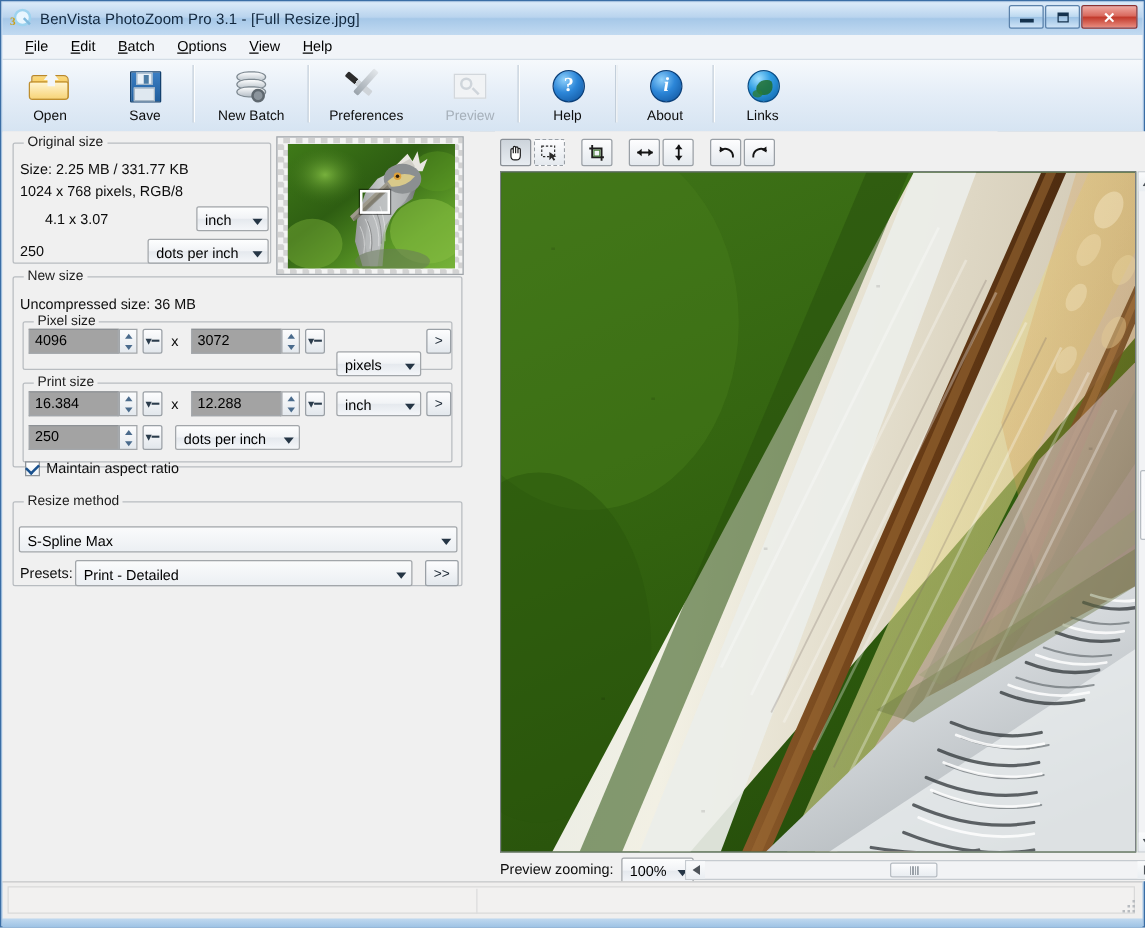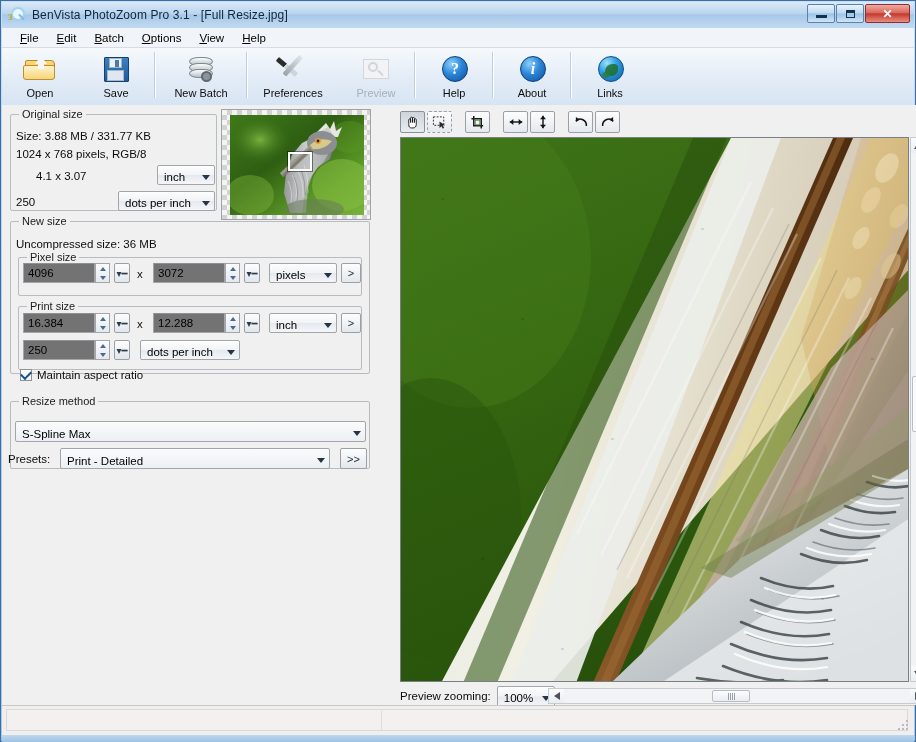--- a/index.html
+++ b/index.html
@@ -96,21 +96,21 @@
       border-radius:60% 30% 50% 40%;opacity:.85;}
   .globe .land2{position:absolute;left:3px;top:15px;width:8px;height:6px;background:#2a7c38;border-radius:50%;opacity:.8;}
   
   .client{position:absolute;left:1px;top:104px;width:796px;height:600px;background:#f0f0f0;}
   .leftpane{position:absolute;left:0;top:0;width:374px;height:600px;background:#f0f0f0;}
   
   .grp{position:absolute;border:1px solid #b8bcc0;border-radius:2px;box-sizing:border-box;background:transparent;}
   .grp-title{position:absolute;top:-7px;left:8px;background:#f0f0f0;padding:0 3px;font-size:11px;color:#1b1b1b;}
   .txt{font-size:11.5px;color:#0c0c0c;}
   
-  .inp{background:#737373;border:1px solid #a2a6aa;border-top-color:#8d9195;box-sizing:border-box;
+  .inp{background:#a3a3a3;border:1px solid #a2a6aa;border-top-color:#8d9195;box-sizing:border-box;
        font-family:"Liberation Sans",sans-serif;font-size:11.5px;color:#000;padding:0 4px;outline:none;}
   .spin{width:15px;border:1px solid #a2a6aa;box-sizing:border-box;background:linear-gradient(to bottom,#fbfcfd,#e4e9ee);
         display:flex;flex-direction:column;}
   .spin div{flex:1;display:flex;align-items:center;justify-content:center;}
   .spin .ar{width:0;height:0;border-left:3px solid transparent;border-right:3px solid transparent;}
   .spin .up{border-bottom:4px solid #4a6b8c;}
   .spin .dn{border-top:4px solid #4a6b8c;}
   .lockb{width:16px;border:1px solid #9aa0a6;border-radius:2px;box-sizing:border-box;
         background:linear-gradient(to bottom,#fdfdfe,#e2e7ec);display:flex;align-items:center;justify-content:center;
         font-size:10px;color:#2b3c4c;}
@@ -278,21 +278,21 @@
     </div>
   </div>
 
   <div class="client">
 
     <div class="leftpane">
 
       <div class="grp" style="left:8px;top:9px;width:207px;height:97px;">
         <span class="grp-title">Original size</span>
       </div>
-      <div class="txt" style="position:absolute;left:14px;top:25px;">Size: 3.88 MB / 331.77 KB</div>
+      <div class="txt" style="position:absolute;left:14px;top:25px;">Size: 2.25 MB / 331.77 KB</div>
       <div class="txt" style="position:absolute;left:14px;top:43px;">1024 x 768 pixels, RGB/8</div>
       <div class="txt" style="position:absolute;left:14px;top:65px;margin-left:20px;">4.1 x 3.07</div>
       <div class="ddl" style="position:absolute;left:155px;top:60px;width:58px;height:20px;">
         <span>inch</span>
         <span class="caret"></span>
       </div>
       <div class="txt" style="position:absolute;left:14px;top:91px;">250</div>
       <div class="ddl" style="position:absolute;left:116px;top:86px;width:97px;height:20px;">
         <span>dots per inch</span>
         <span class="caret"></span>
@@ -376,21 +376,21 @@
       <input class="inp" style="position: absolute; left: 151px; top: 158px; width: 72px; height: 20px;" value="3072">
       <div class="spin" style="position:absolute;left:223px;top:158px;height:20px;">
         <div>
             <span class="ar up"></span>
           </div>
         <div>
             <span class="ar dn"></span>
           </div>
       </div>
       <div class="lockb" style="position:absolute;left:242px;top:158px;height:20px;">▾━</div>
-      <div class="ddl" style="position:absolute;left:267px;top:158px;width:68px;height:20px;align-items:center;">
+      <div class="ddl" style="position:absolute;left:267px;top:176px;width:68px;height:20px;align-items:center;">
         <span>pixels</span>
         <span class="caret"></span>
       </div>
       <div class="gobtn" style="position:absolute;left:339px;top:158px;width:20px;height:20px;">
         <span>&gt;</span>
       </div>
 
       <div class="grp" style="left:16px;top:201px;width:344px;height:64px;">
         <span class="grp-title">Print size</span>
       </div>
@@ -444,21 +444,21 @@
         <span class="txt">Maintain aspect ratio</span>
       </div>
 
       <div class="grp" style="left:8px;top:296px;width:360px;height:68px;">
         <span class="grp-title">Resize method</span>
       </div>
       <div class="ddl flat" style="position:absolute;left:13px;top:316px;width:351px;height:21px;">
         <span>S-Spline Max</span>
         <span class="caret"></span>
       </div>
-      <div class="txt" style="position:absolute;left:6px;top:348px;">Presets:</div>
+      <div class="txt" style="position:absolute;left:14px;top:348px;">Presets:</div>
       <div class="ddl flat" style="position:absolute;left:58px;top:343px;width:270px;height:21px;">
         <span>Print - Detailed</span>
         <span class="caret"></span>
       </div>
       <div class="gobtn" style="position:absolute;left:338px;top:343px;width:27px;height:21px;">
         <span>&gt;&gt;</span>
       </div>
     </div>
 
     <div class="rightpane">

